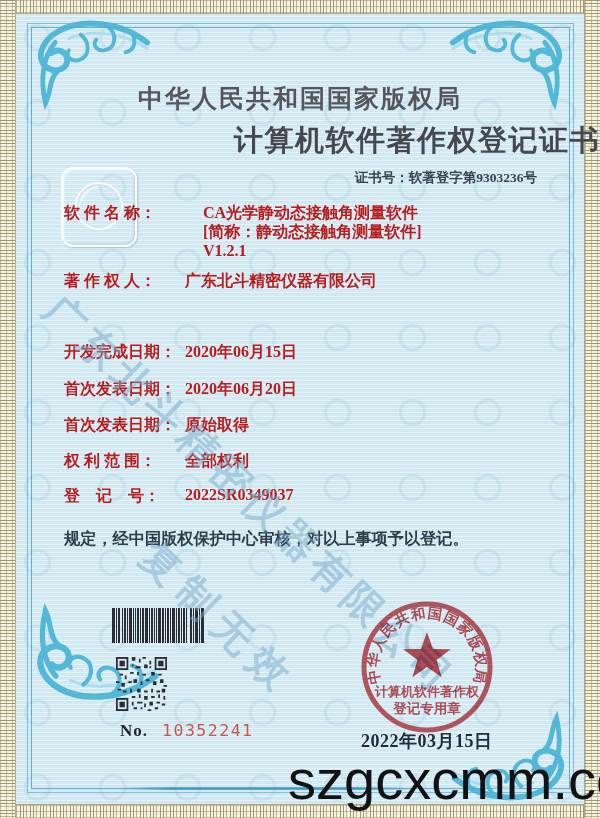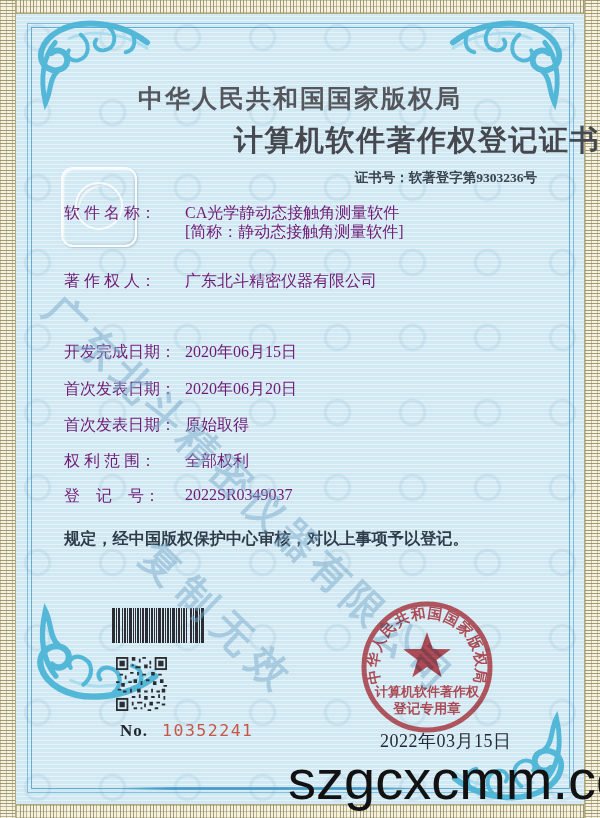--- a/index.html
+++ b/index.html
@@ -46,33 +46,33 @@
     border-radius:12px;border:2px solid rgba(255,255,255,.85);
     box-shadow:1px 1px 2px rgba(140,165,182,.55), inset 1px 1px 2px rgba(255,255,255,.9), inset -1px -1px 2px rgba(140,165,182,.45);}
   .emboss::after{content:"";position:absolute;left:12px;top:13px;width:44px;height:44px;border-radius:50%;
     border:2px solid rgba(255,255,255,.8);box-shadow:inset 1px 1px 2px rgba(140,165,182,.4), inset 6px 6px 0 -4px rgba(255,255,255,.6);}
   
   .txt{position:absolute;z-index:5;color:#2f3c4a;}
   .issuer{left:0;right:0;top:82px;text-align:center;font-size:25px;font-weight:bold;letter-spacing:2px;color:#54565c;}
   .cert-title{left:0;right:0;top:121px;text-align:right;font-size:29px;font-weight:bold;letter-spacing:1.5px;color:#46484f;}
   .cert-no{top:169px;right:63px;font-size:13.5px;font-weight:bold;color:#3a4450;}
   .cert-no .lab{}
-  .row{position:absolute;left:64px;font-size:16px;font-weight:normal;white-space:nowrap;z-index:5;color:#701a75;}
+  .row{position:absolute;left:64px;font-size:16px;font-weight:bold;white-space:nowrap;z-index:5;color:#b91c1c;}
   .row .lbl{display:inline-block;width:121px;vertical-align:top;}
   .row .val{display:inline-block;vertical-align:top;}
-  .val-multiline .vline{line-height:19.2px;}
+  .val-multiline .vline{line-height:19.2px;margin-left:18px;}
   .statement{position:absolute;left:64px;top:522px;z-index:5;font-size:16.2px;font-weight:bold;color:#2f3c4a;line-height:34px;white-space:nowrap;}
   .statement .s1{text-indent:2em;}
   
   .barcode{position:absolute;left:112px;top:608px;width:92px;height:35px;z-index:5;}
   .qrcode{position:absolute;left:116px;top:657px;width:51px;height:54px;z-index:5;}
   .serial{position:absolute;left:88px;top:721px;z-index:5;font-size:17px;color:#20262e;margin-left:32px;}
   .serial .no-lab{font-weight:bold;letter-spacing:1px;}
   .serial .no-val{color:#c75746;font-family:"DejaVu Sans Mono",monospace;font-size:16.5px;letter-spacing:1.5px;margin-left:14px;}
-  .issue-date{position:absolute;left:380px;top:729px;z-index:8;font-size:18px;font-weight:normal;color:#232c36;letter-spacing:.5px;}
+  .issue-date{position:absolute;left:361px;top:729px;z-index:8;font-size:18px;font-weight:bold;color:#232c36;letter-spacing:.5px;}
   
   .seal{position:absolute;left:357px;top:597px;width:140px;height:140px;z-index:7;mix-blend-mode:multiply;opacity:.93;}
   .seal text{font-family:"Liberation Serif","DejaVu Serif",serif;font-weight:bold;fill:#c9444c;}
   
   .wm-diag{position:absolute;left:70px;top:283px;z-index:6;transform:rotate(44deg);transform-origin:0 0;
     font-size:40px;font-weight:bold;letter-spacing:6px;white-space:nowrap;color:rgba(122,170,202,.5);pointer-events:none;}
   .wm-diag .l2{margin-left:240px;margin-top:56px;letter-spacing:10px;}
   .wm-bottom{position:absolute;left:288px;top:752px;z-index:12;font-family:"Liberation Sans","DejaVu Sans",sans-serif;
     font-size:56px;line-height:1;color:#121212;white-space:nowrap;}
   
@@ -137,20 +137,21 @@
   <div class="txt issuer">中华人民共和国国家版权局</div>
   <div class="txt cert-title">计算机软件著作权登记证书</div>
   <div class="txt cert-no">
     <span class="lab">证书号：</span><span>软著登字第9303236号</span>
   </div>
 
   <div class="row" style="top:203px">
     <span class="lbl">软 件 名 称：</span><span class="val val-multiline">
       <span class="vline" style="display:block">CA光学静动态接触角测量软件</span>
       <span class="vline" style="display:block">[简称：静动态接触角测量软件]</span>
+      <span class="vline" style="display:block">V1.2.1</span>
     </span>
   </div>
   <div class="row" style="top:271px">
     <span class="lbl">著 作 权 人：</span><span class="val">广东北斗精密仪器有限公司</span>
   </div>
   <div class="row" style="top:342px">
     <span class="lbl">开发完成日期：</span><span class="val">2020年06月15日</span>
   </div>
   <div class="row" style="top:379px">
     <span class="lbl">首次发表日期：</span><span class="val">2020年06月20日</span>

